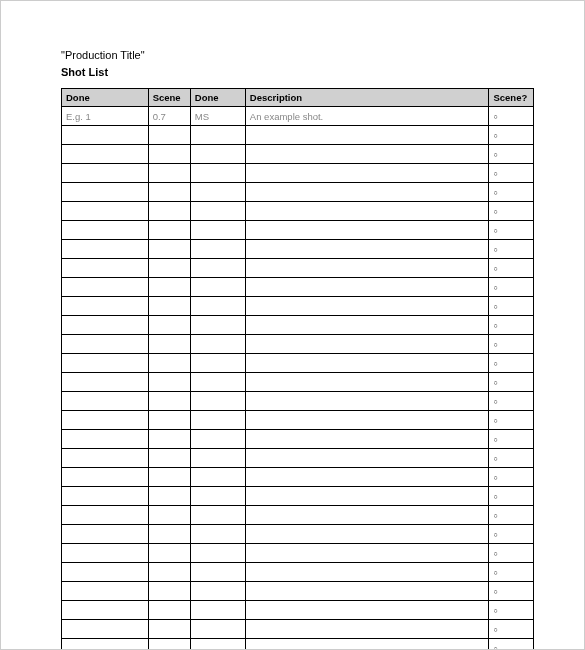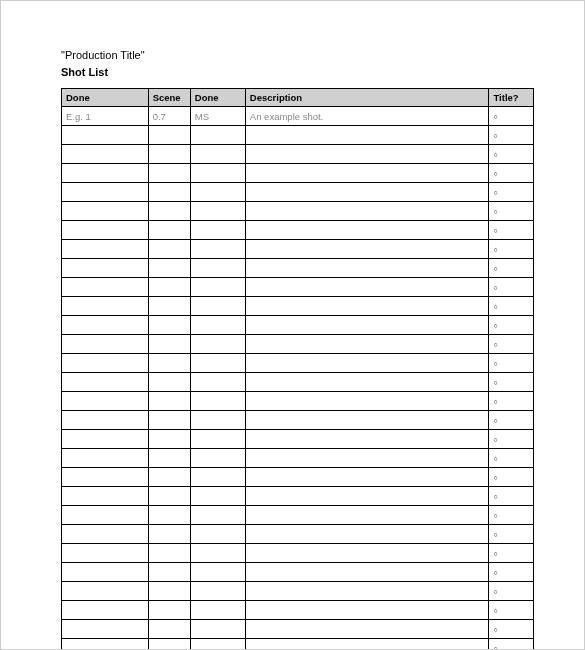--- a/index.html
+++ b/index.html
@@ -78,21 +78,21 @@
         <col class="type">
         <col class="desc">
         <col class="done">
     </colgroup>
     <thead>
       <tr>
         <th>Done</th>
         <th>Scene</th>
         <th>Done</th>
         <th>Description</th>
-        <th>Title?</th>
+        <th>Scene?</th>
       </tr>
     </thead>
     <tbody id="tbody">
       <tr class="example-row">
         <td>E.g. 1</td>
         <td>0.7</td>
         <td>MS</td>
         <td>An example shot.</td>
         <td class="done-cell"><span class="mark">○</span></td>
       </tr>

